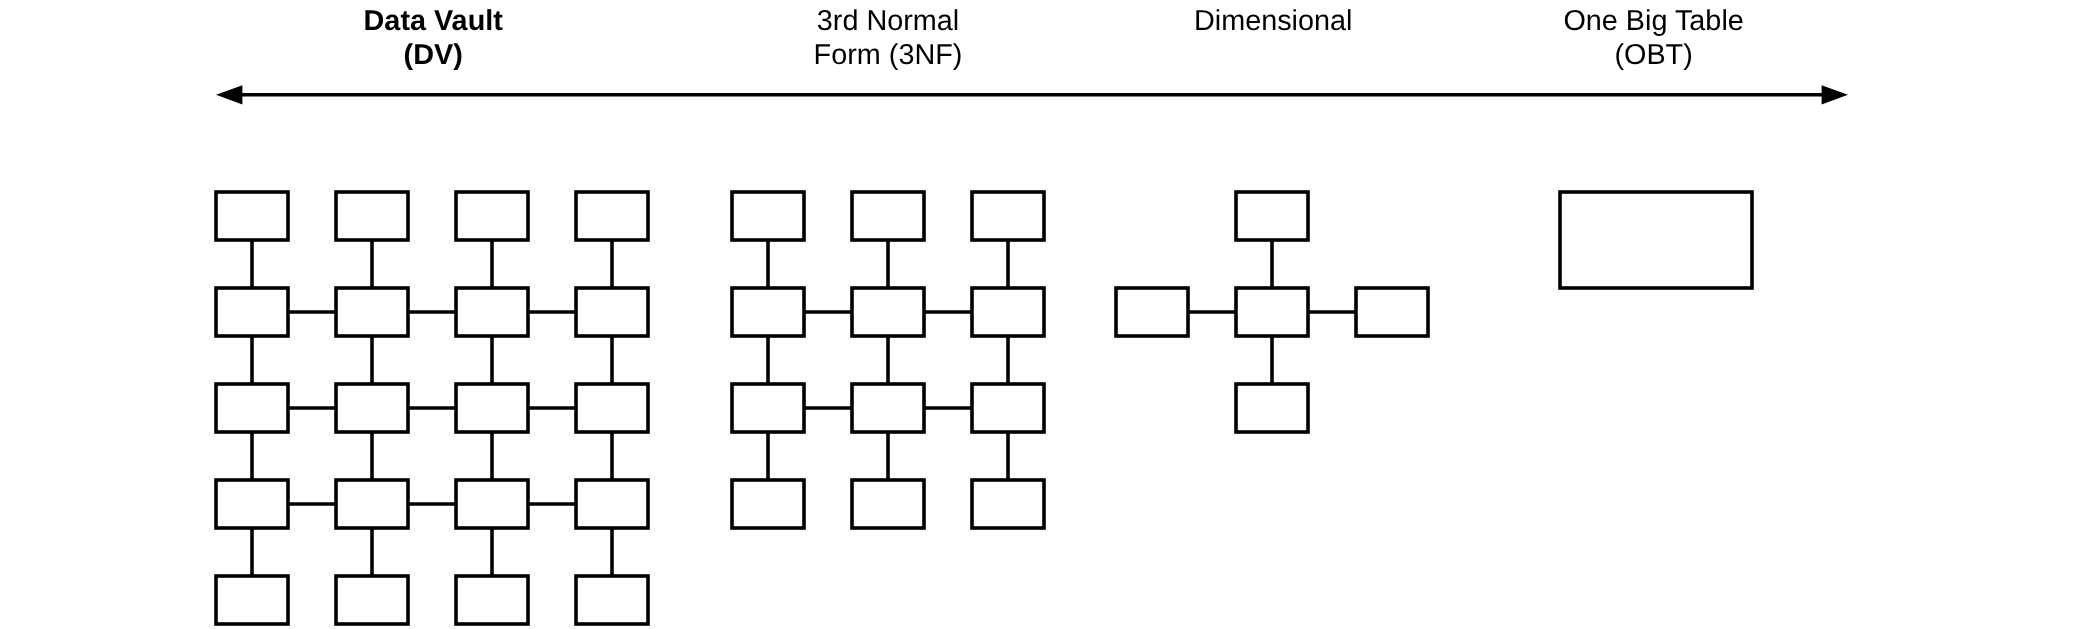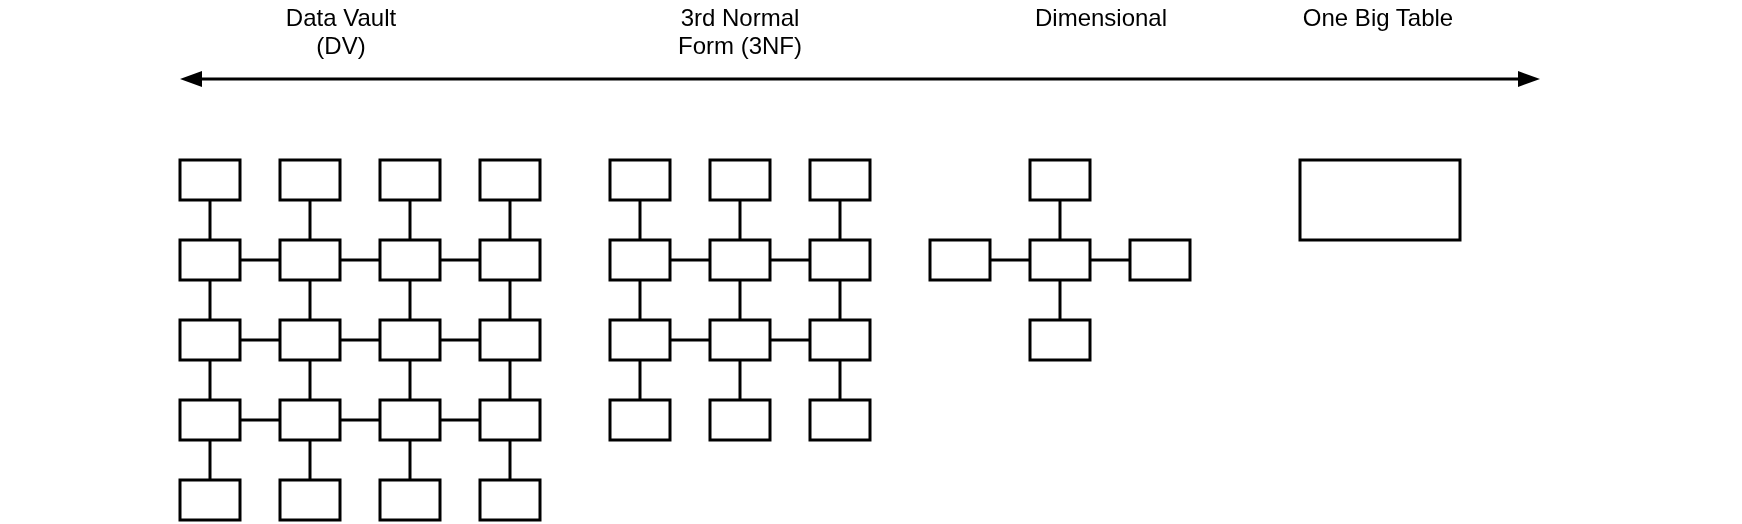--- a/index.html
+++ b/index.html
@@ -32,23 +32,23 @@
   #axis-label-right { right: 3px; top: 56px; }
   .method-label {
     position: absolute;
     top: 4px;
     transform: translateX(-50%);
     text-align: center;
     font-size: 24px;
     line-height: 28px;
     white-space: nowrap;
   }
-  #label-dv  { left: 341px;  }
+  #label-dv  { left: 361px; font-weight: bold;  }
   #label-3nf { left: 740px;  }
-  #label-dim { left: 1061px; margin-left: 40px; }
+  #label-dim { left: 1061px; }
   #label-obt { left: 1378px; }
 </style>
 </head>
 <body>
 
 <div id="canvas">
 
   <svg id="diagram-svg" width="1742" height="524" viewBox="0 0 1742 524">
       <line x1="200" y1="79" x2="1520" y2="79" stroke="#000000" stroke-width="3"></line>
       <polygon points="180,79 202,71 202,87" fill="#000000"></polygon>
@@ -146,15 +146,16 @@
     <div>3rd Normal</div>
     <div>Form (3NF)</div>
   </div>
 
   <div class="method-label" id="label-dim">
     <div>Dimensional</div>
   </div>
 
   <div class="method-label" id="label-obt">
     <div>One Big Table</div>
+    <div>(OBT)</div>
   </div>
 
 </div>
 
 </body></html>

